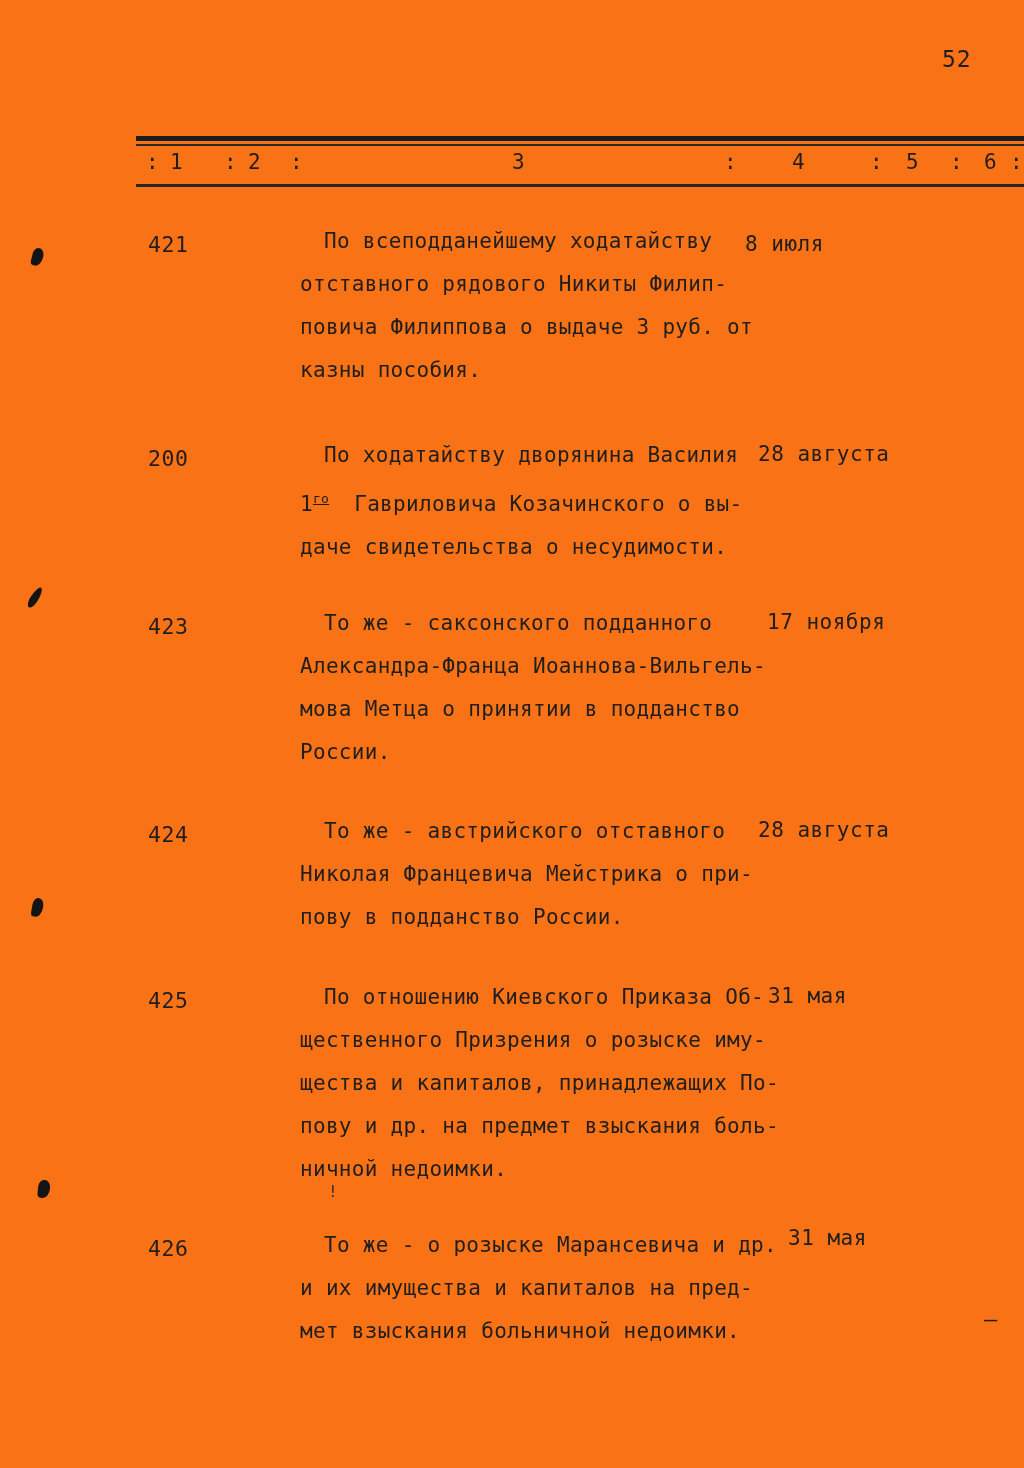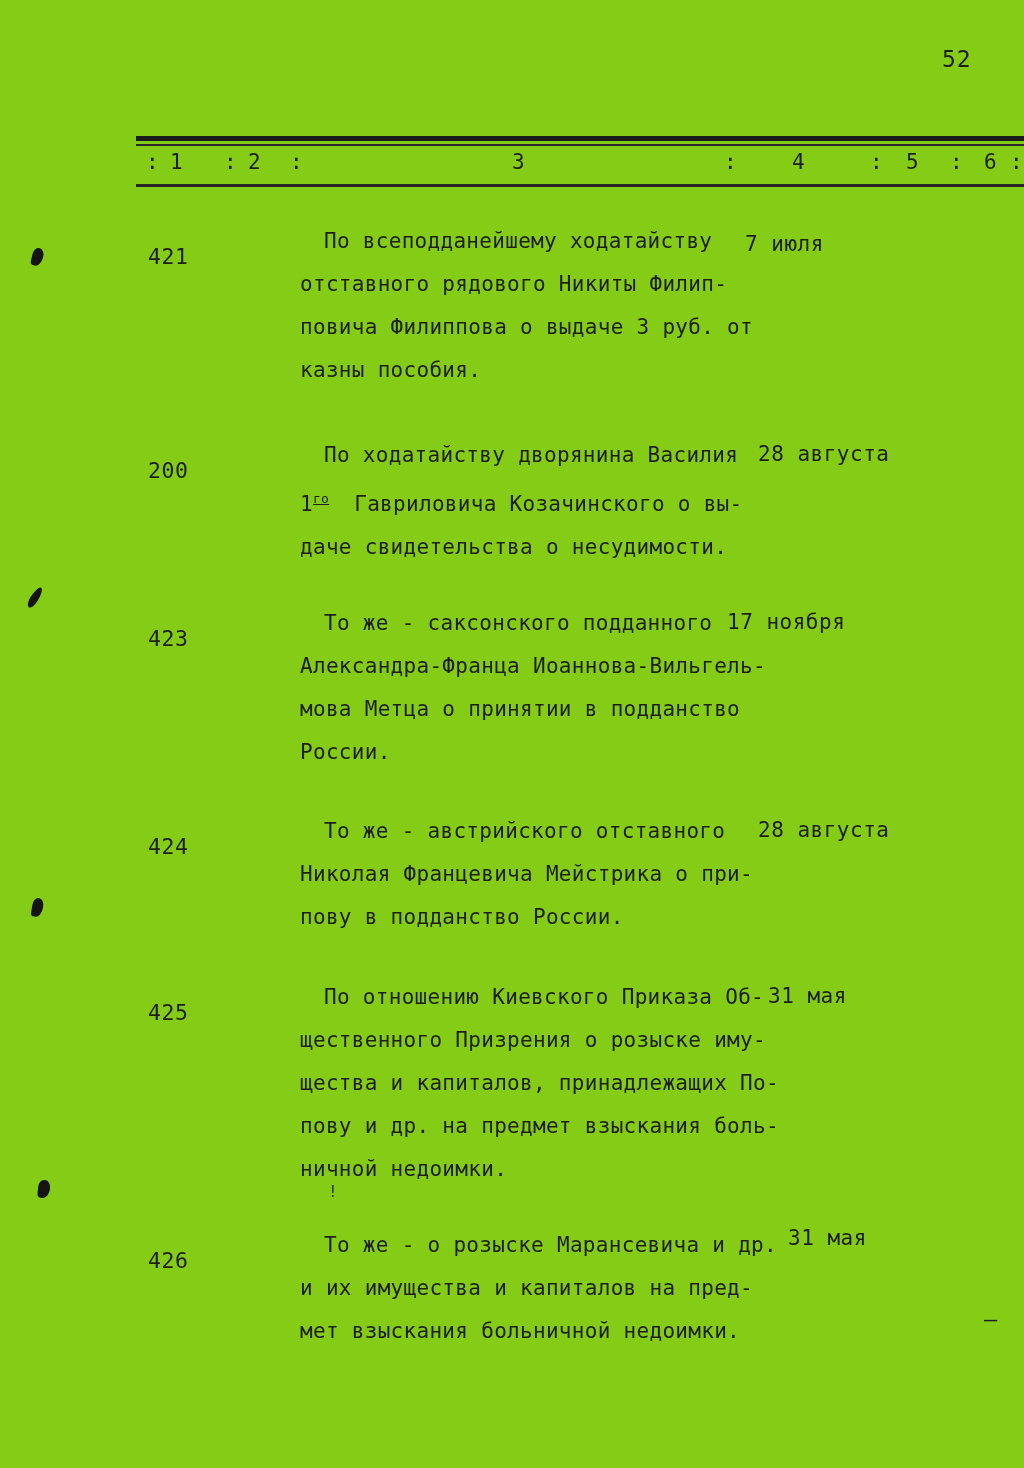--- a/index.html
+++ b/index.html
@@ -1,20 +1,20 @@
 <!DOCTYPE html>
 <html><head>
 <meta charset="utf-8">
 <style>
   html, body { margin:0; padding:0; }
   .paper {
     position: relative;
     width: 1024px;
     height: 1468px;
-    background: #84cc16;
+    background: #f97316;
     overflow: hidden;
     font-family: "DejaVu Sans Mono", "Liberation Mono", monospace;
     color: #1e1e1e;
   }
   .page-number {
     position: absolute;
     left: 942px; top: 46px;
     font-size: 23px;
     letter-spacing: 1px;
   }
@@ -32,21 +32,21 @@
     background: #262626;
   }
   .hcell {
     position: absolute;
     top: 150px;
     font-size: 21px;
   }
   .entry { position: absolute; left: 0; width: 1024px; }
   .entry-number {
     position: absolute;
-    left: 148px; top: 24px;
+    left: 148px; top: 12px;
     font-size: 21.5px;
     letter-spacing: 0.5px;
   }
   .entry-text {
     position: absolute;
     left: 300px; width: 490px;
     font-size: 21px;
     line-height: 43px;
     letter-spacing: 0.3px;
   }
@@ -129,42 +129,42 @@
   <div class="rule-bottom"></div>
 
   <div class="entry" style="top:220px">
     <div class="entry-number">421</div>
     <div class="entry-text">
       <div class="line first">По всеподданейшему ходатайству</div>
       <div class="line">отставного рядового Никиты Филип-</div>
       <div class="line">повича Филиппова о выдаче 3 руб. от</div>
       <div class="line">казны пособия.</div>
     </div>
-    <div class="entry-date" style="left:745px; top:12px">7 июля</div>
+    <div class="entry-date" style="left:745px; top:12px">8 июля</div>
   </div>
 
   <div class="entry" style="top:434px">
     <div class="entry-number">200</div>
     <div class="entry-text">
       <div class="line first">По ходатайству дворянина Василия</div>
       <div class="line"><span>1</span><span class="sup">го</span><span class="rest">Гавриловича Козачинского о вы-</span></div>
       <div class="line">даче свидетельства о несудимости.</div>
     </div>
     <div class="entry-date">28 августа</div>
   </div>
 
   <div class="entry" style="top:602px">
     <div class="entry-number">423</div>
     <div class="entry-text">
       <div class="line first">То же - саксонского подданного</div>
       <div class="line">Александра-Франца Иоаннова-Вильгель-</div>
       <div class="line">мова Метца о принятии в подданство</div>
       <div class="line">России.</div>
     </div>
-    <div class="entry-date" style="left:727px">17 ноября</div>
+    <div class="entry-date" style="left:767px">17 ноября</div>
   </div>
 
   <div class="entry" style="top:810px">
     <div class="entry-number">424</div>
     <div class="entry-text">
       <div class="line first">То же - австрийского отставного</div>
       <div class="line">Николая Францевича Мейстрика о при-</div>
       <div class="line">пову в подданство России.</div>
     </div>
     <div class="entry-date">28 августа</div>

